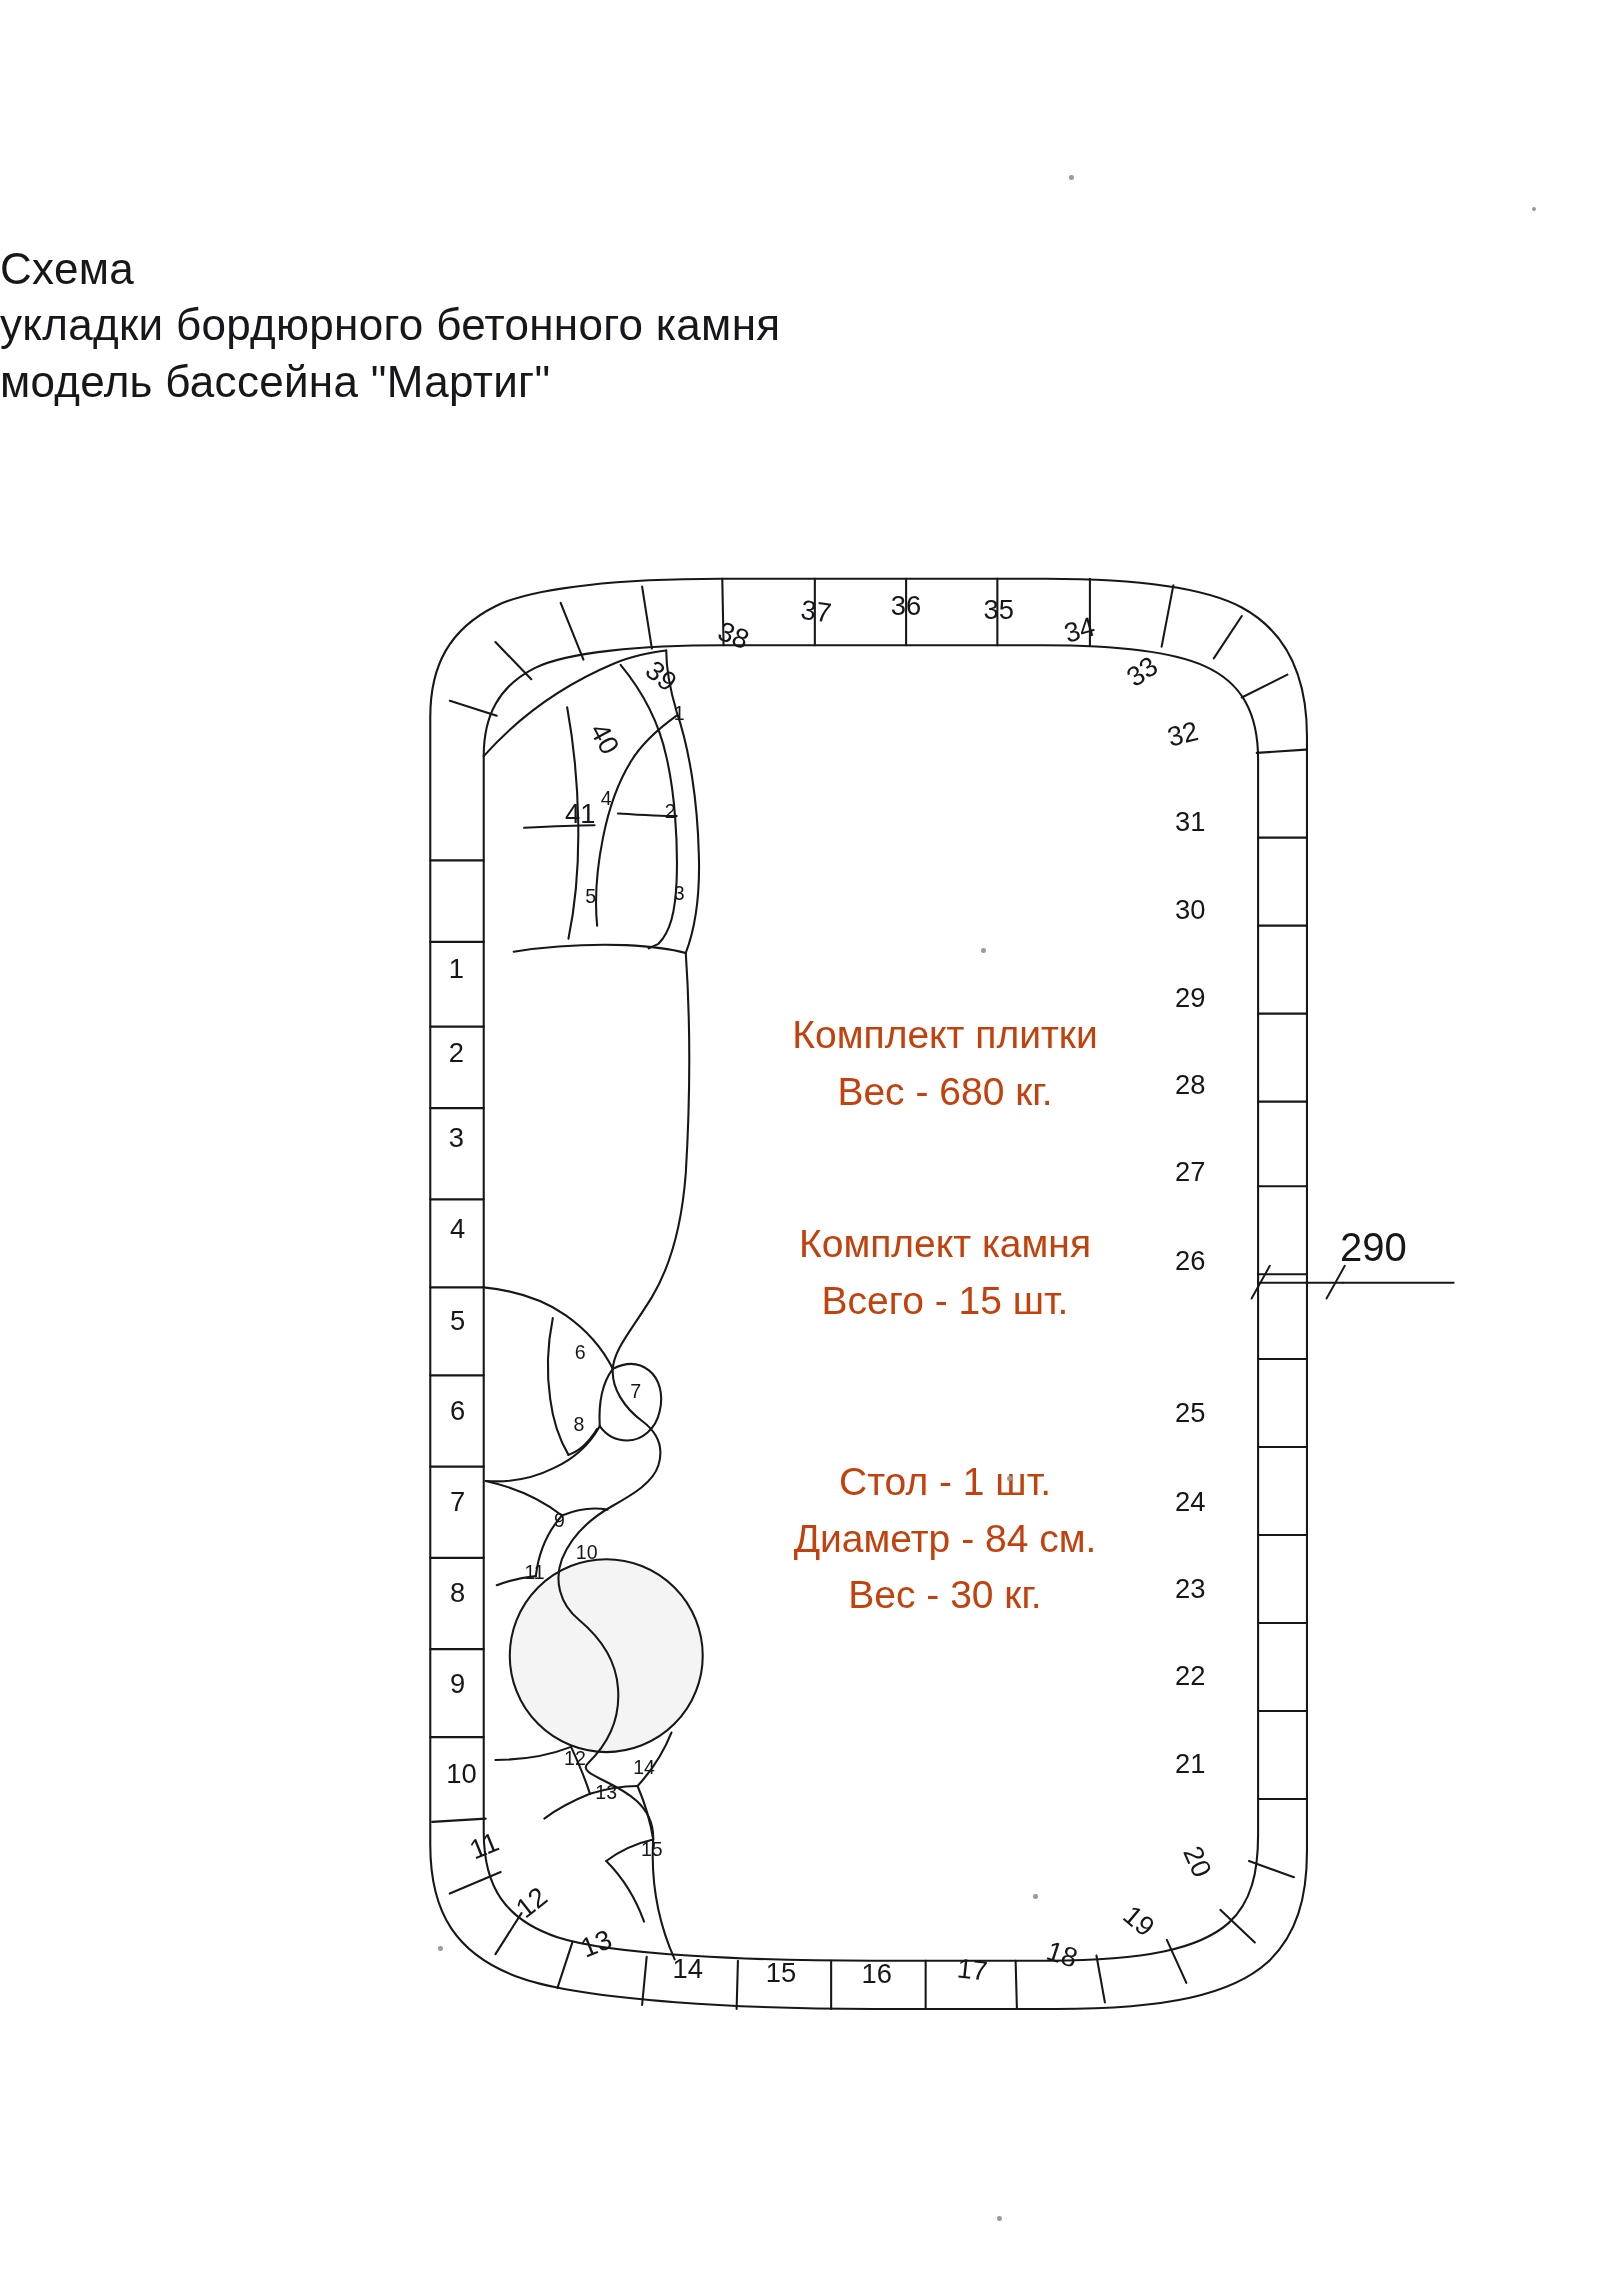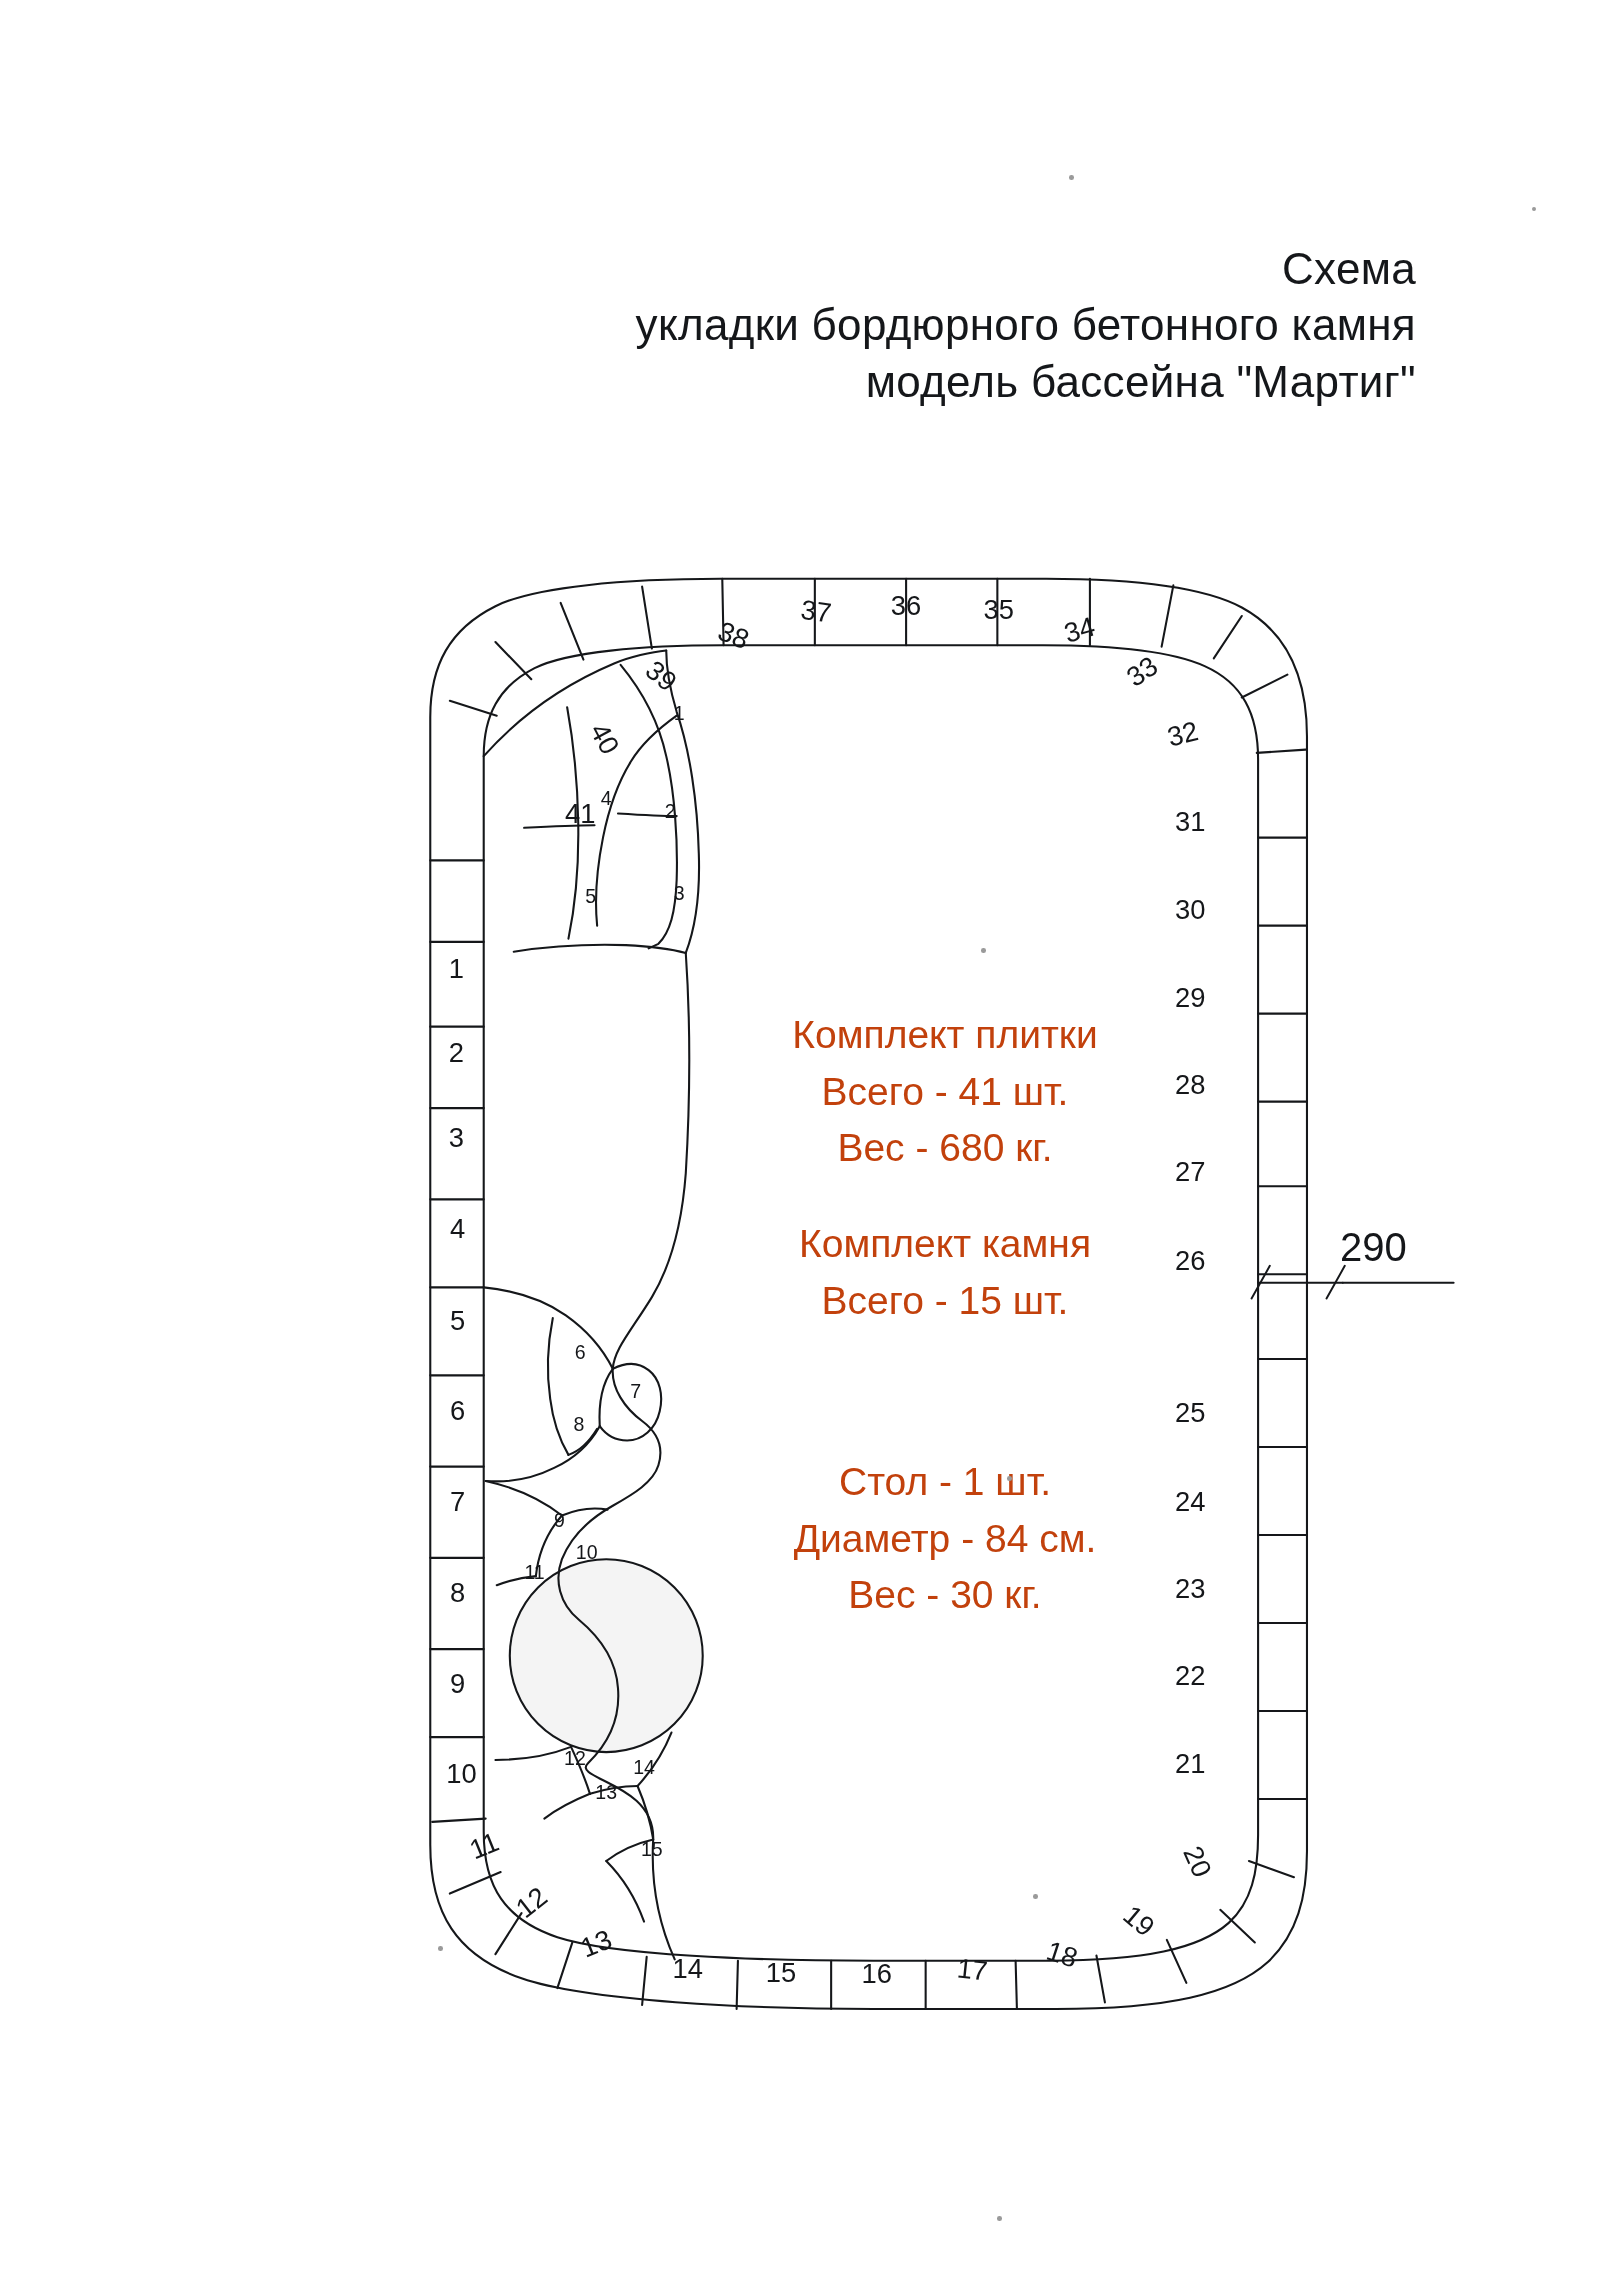--- a/index.html
+++ b/index.html
@@ -15,23 +15,22 @@
     color: #1a1a1a;
     overflow: hidden;
   }
 
   
   .title-block {
     position: absolute;
     left: 0;
     top: 241px;
     width: 1368px;
-    text-align: right;
+    text-align: left;
     line-height: 1.28;
-    margin-left: 48px;
   }
   .title-line {
     display: block;
     font-size: 44px;
     font-weight: 400;
     letter-spacing: 0.3px;
     color: #15171a;
   }
 
   
@@ -311,21 +310,20 @@
     <text x="820" y="2422">11</text>
     <text x="882" y="2708">12</text>
     <text x="930" y="2760">13</text>
     <text x="988" y="2722">14</text>
     <text x="1000" y="2848">15</text>
   </g>
 </svg>
 
 <div class="spec-block" id="spec-tile">
   <span class="spec-line">Комплект плитки</span>
-  <span class="spec-line">Всего - 41 шт.</span>
   <span class="spec-line">Вес - 680  кг.</span>
 </div>
 
 <div class="spec-block" id="spec-stone">
   <span class="spec-line">Комплект камня</span>
   <span class="spec-line">Всего - 15 шт.</span>
 </div>
 
 <div class="spec-block" id="spec-table">
   <span class="spec-line">Стол - 1 шт.</span>

